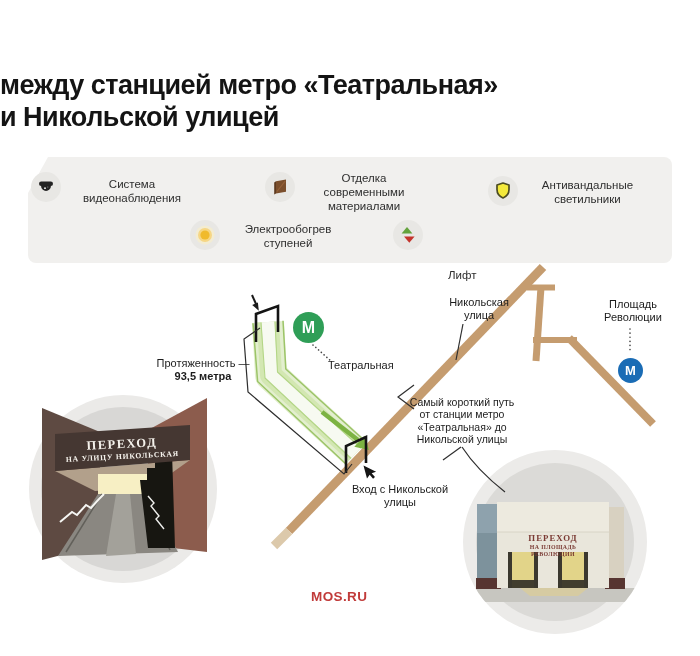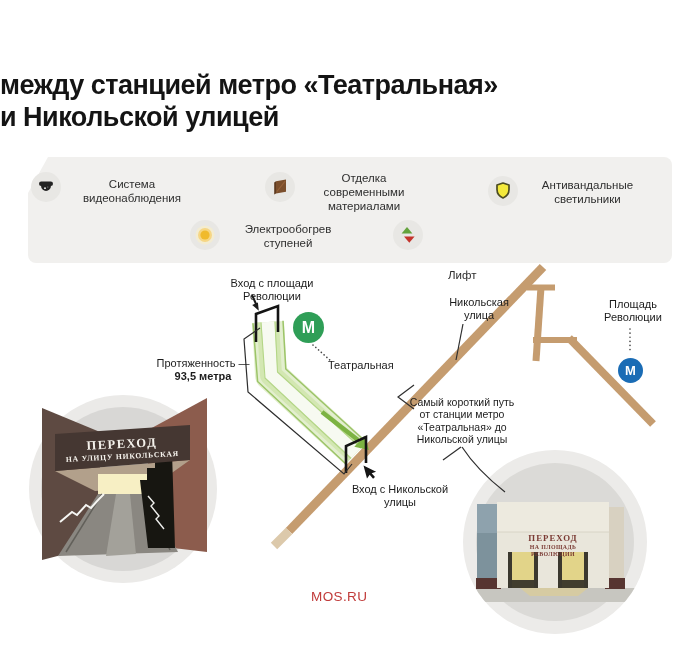--- a/index.html
+++ b/index.html
@@ -27,21 +27,21 @@
   .lab-teatr{left:328px;top:359px;width:90px;text-align:left;}
   .lab-nik{left:443px;top:296px;width:72px;}
   .lab-rev{left:598px;top:298px;width:70px;}
   .lab-short{left:406px;top:396px;width:112px;font-size:10.5px;}
   .lab-entr-nik{left:345px;top:483px;width:110px;}
   
   .metro{position:absolute;border-radius:50%;color:#fff;font-weight:800;display:flex;align-items:center;justify-content:center;}
   .metro-green{left:293px;top:312px;width:31px;height:31px;background:#2f9e57;font-size:16px;}
   .metro-blue{left:618px;top:358px;width:25px;height:25px;background:#1a6cb5;font-size:13px;}
   
-  .mosru{position:absolute;left:311px;top:589px;font-size:13.5px;font-weight:400;letter-spacing:0.4px;color:#c13b3a;cursor:pointer;}
+  .mosru{position:absolute;left:311px;top:589px;font-size:13.5px;font-weight:700;letter-spacing:0.4px;color:#c13b3a;cursor:pointer;}
   svg.map{position:absolute;left:0;top:0;}
 </style>
 </head>
 <body>
 
 <div class="stage">
 
   <div class="title-sub t2">между станцией метро «Театральная»</div>
   <div class="title-sub t3">и Никольской улицей</div>
 
@@ -186,21 +186,20 @@
     <g fill="none" stroke="#2e2e2e" stroke-width="1.2">
       <path d="M313,345 L331,361" stroke="#444" stroke-width="1.6" stroke-dasharray="0.1 3.6" stroke-linecap="round"></path>
       <path d="M630,329 L630,352" stroke="#444" stroke-width="1.6" stroke-dasharray="0.1 4" stroke-linecap="round"></path>
       <path d="M463,324 L456,360"></path>
       <polyline points="414,385 398,397 414,409"></polyline>
       <path d="M461,447 L443,460"></path>
       <path d="M462,447 Q477,470 505,492"></path>
     </g>
   </svg>
 
-  <div class="map-label lab-entr-rev">Вход с площади Революции</div>
 
   <div class="map-label lab-length">
     <div>Протяженность —</div>
     <div class="val">93,5 метра</div>
   </div>
 
   <div class="map-label lab-teatr">Театральная</div>
   <div class="map-label lab-nik">Никольская улица</div>
   <div class="map-label lab-rev">Площадь Революции</div>
   <div class="map-label lab-short">Самый короткий путь от станции метро «Театральная» до Никольской улицы</div>

